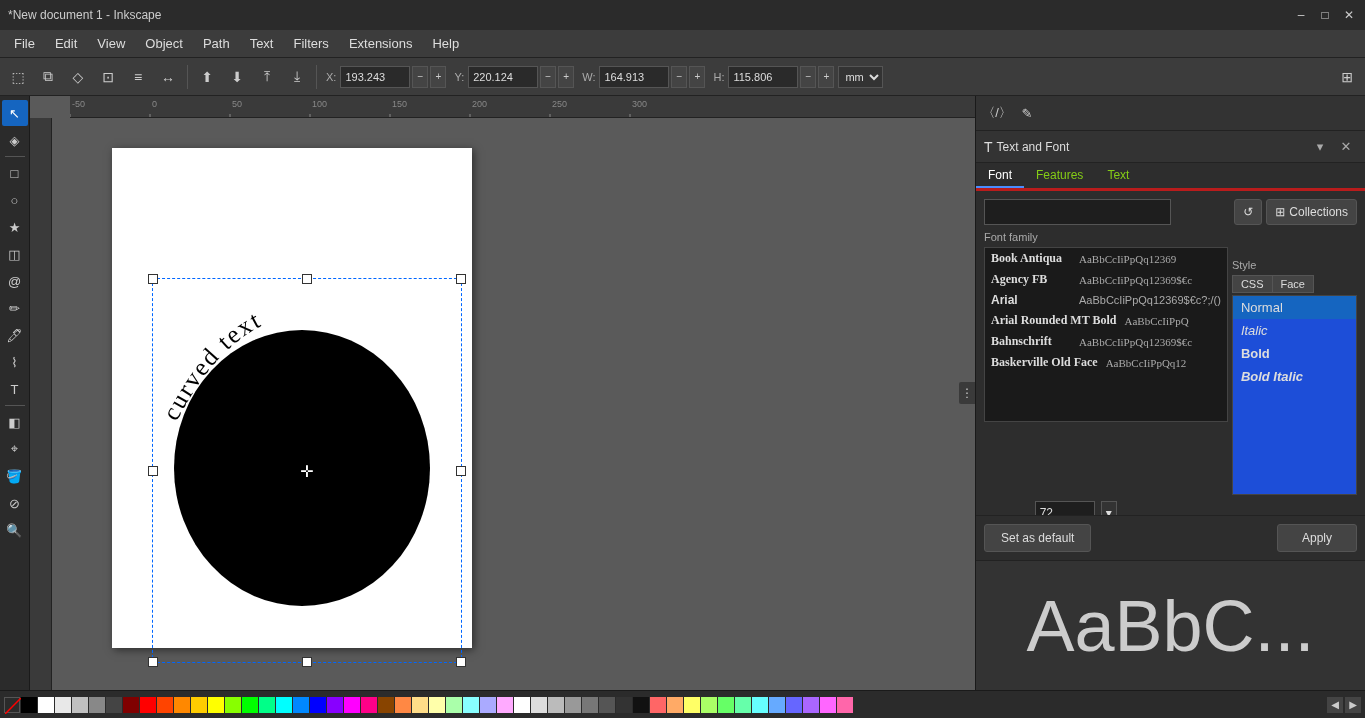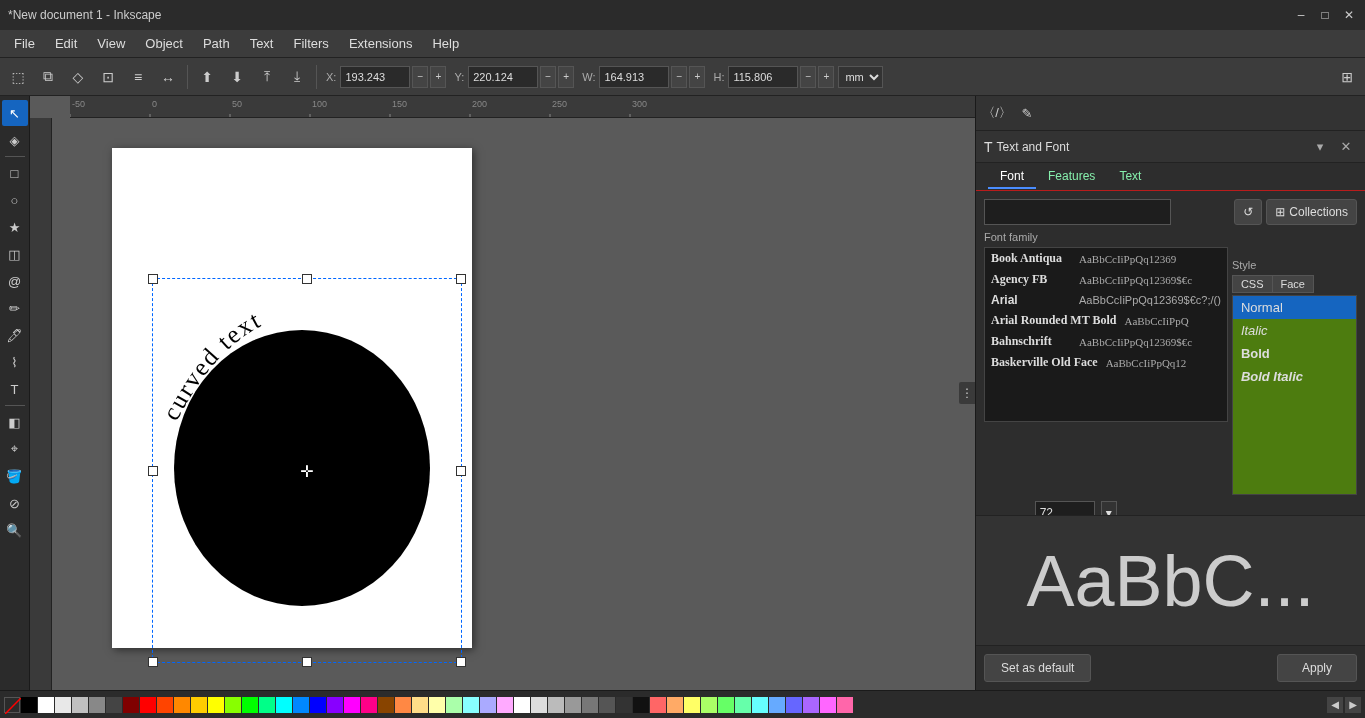--- a/index.html
+++ b/index.html
@@ -305,21 +305,21 @@
       gap: 8px;
       white-space: nowrap;
       overflow: hidden;
     }
     .font-name-text { font-weight: bold; min-width: 80px; }
     .font-preview { color: #aaa; font-size: 11px; overflow: hidden; text-overflow: ellipsis; }
 
     .style-list {
       height: 200px;
       overflow-y: auto;
-      background: #4d7c0f;
+      background: #1d4ed8;
       border: 1px solid #444;
     }
     .style-list-item {
       padding: 4px 8px;
       cursor: pointer;
       font-size: 13px;
       color: #ddd;
     }
 
     .font-size-row {
@@ -453,29 +453,29 @@
       display: flex;
       align-items: center;
       gap: 4px;
     }
     .tf-title-icon { font-size: 14px; }
 
     #sub-tabs {
       display: flex;
       align-items: center;
       background: #2d2d2d;
-      border-bottom: 1px solid #b91c1c;
-      padding: 0 12px;
+      border-bottom: 3px solid #b91c1c;
+      padding: 0 0;
       height: 28px;
     }
     .sub-tab {
       padding: 4px 12px;
       cursor: pointer;
       font-size: 12px;
-      color: #86efac;
+      color: #84cc16;
       border-bottom: 2px solid transparent;
     }
     .sub-tab.active { color: white; border-bottom: 2px solid #4a8dff; }
 
     .panel-right-icons {
       margin-left: auto;
       display: flex;
       gap: 4px;
     }
     .panel-right-icon {
@@ -722,27 +722,27 @@
         </div>
       </div>
 
       <div class="font-size-row">
         <span class="font-size-label">Font size</span>
         <input class="font-size-input" type="text" value="72" style="">
         <button class="font-size-select">▾</button>
       </div>
     </div>
 
-    <div id="font-preview">
-      <span style="font-family:sans-serif;font-size:72px;color:#ccc;">AaBbC...</span>
-    </div>
-
     <div id="panel-bottom">
       <button class="set-default-btn">Set as default</button>
       <button class="apply-btn">Apply</button>
+    </div>
+
+    <div id="font-preview">
+      <span style="font-family:sans-serif;font-size:72px;color:#ccc;">AaBbC...</span>
     </div>
   </div>
 
 </div>
 
 <div id="color-palette">
   <div class="color-swatch" style="background: transparent; border: 1px solid #555; position:relative;">
     <svg width="16" height="16">
         <line x1="0" y1="16" x2="16" y2="0" stroke="red" stroke-width="1.5"></line>
       </svg>

